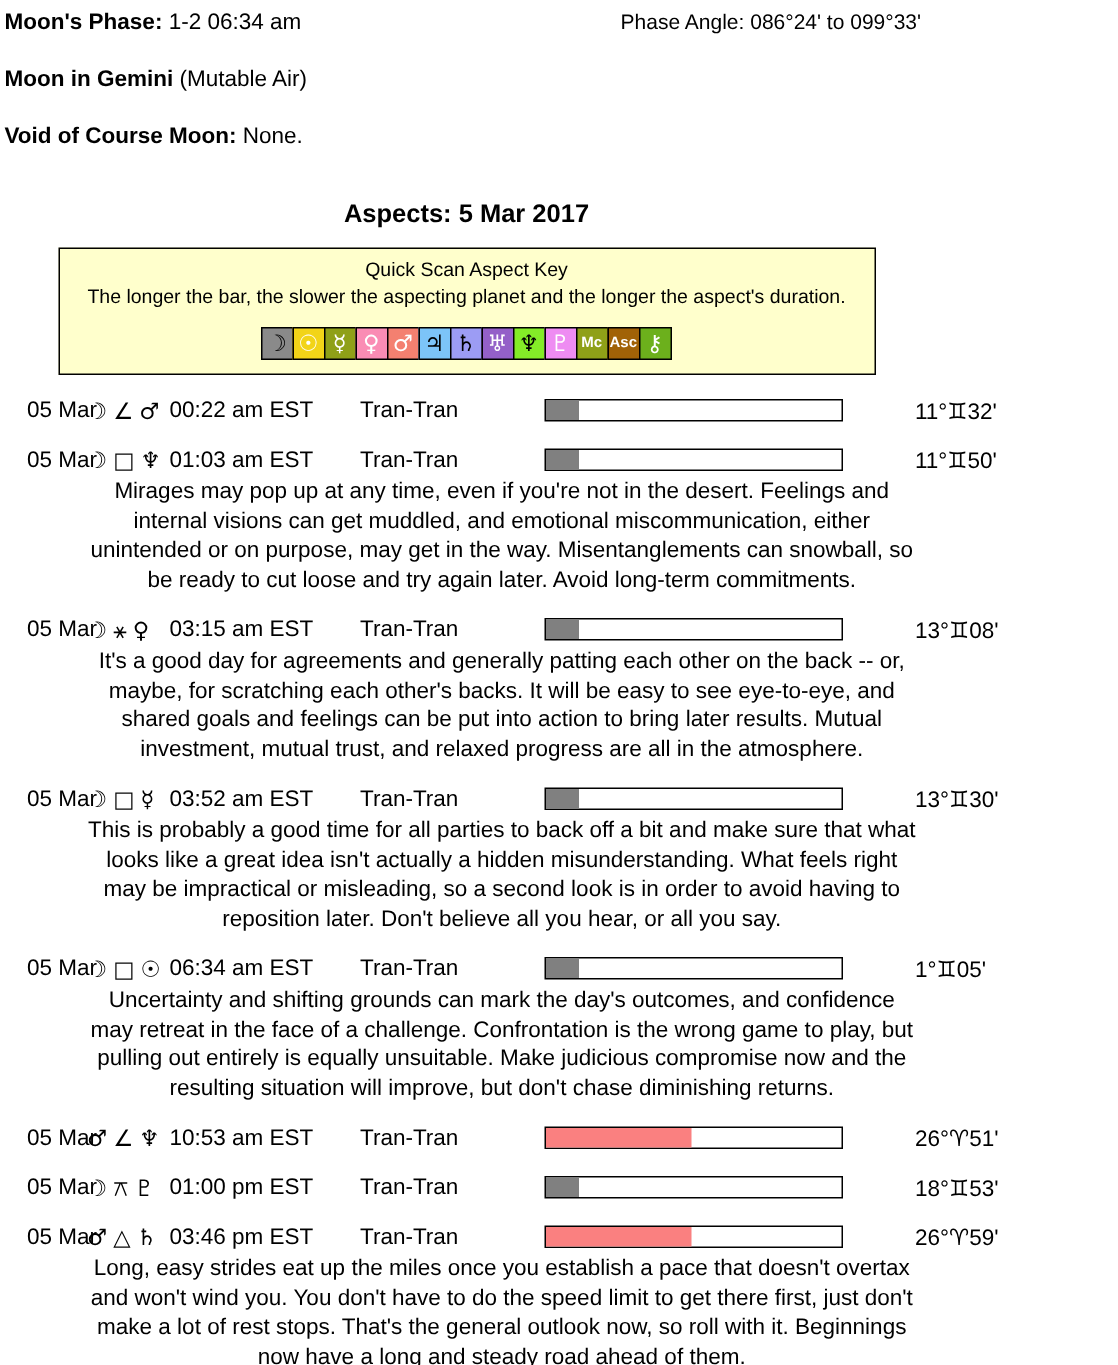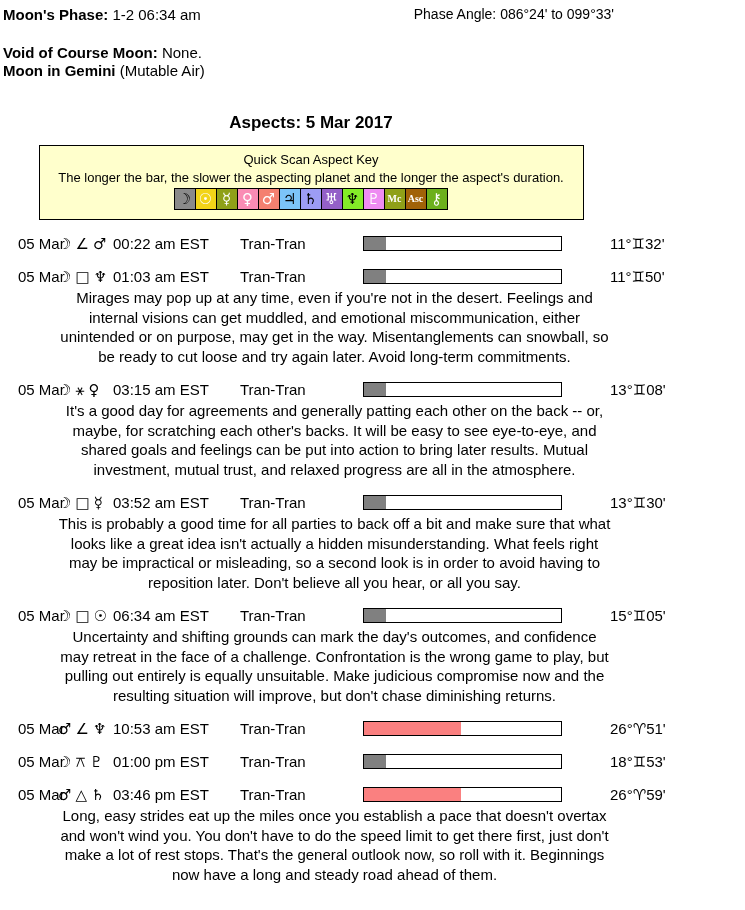--- a/index.html
+++ b/index.html
@@ -12,25 +12,25 @@
   .top-line .b{font-weight:bold;}
   .top-line.voc{margin-bottom:0;}
   .phase-angle{position:absolute;top:6px;right:8px;font-size:14px;}
 
   
   .title{font-weight:bold;font-size:17px;text-align:center;margin:33px 0 12px 0;}
 
   
   .key-box{width:543px;margin:0 auto;border:1px solid #000;background:#ffffcc;text-align:center;padding:6px 0 9px 0;}
   .key-title{font-size:13px;margin-bottom:3px;}
-  .key-subtitle{font-size:13px;margin-bottom:3px;}
+  .key-subtitle{font-size:13px;margin-bottom:13px;}
   .key-icons{display:flex;justify-content:center;}
   .key-icon{width:20px;height:20px;border:1px solid #000;margin-left:-1px;display:flex;align-items:center;justify-content:center;
             font-family:"DejaVu Sans",sans-serif;font-size:15px;font-weight:bold;line-height:1;}
-  .key-icon.txt{font-family:Liberation Serif, serif;font-size:10px;font-weight:bold;}
+  .key-icon.txt{font-family:Liberation Sans, sans-serif;font-size:10px;font-weight:bold;}
 
   
   .aspect-list{margin-top:8px;}
   .aspect-row{position:relative;height:18px;margin-top:15px;}
   .c-date{position:absolute;left:18px;white-space:nowrap;}
   .c-glyphs{position:absolute;left:58px;display:flex;gap:4px;white-space:nowrap;}
   .glyph{font-family:"DejaVu Sans",sans-serif;font-size:15px;}
   .c-time{position:absolute;left:113px;white-space:nowrap;}
   .c-type{position:absolute;left:240px;white-space:nowrap;}
   .c-bar{position:absolute;left:363px;top:1px;width:197px;height:13px;border:1px solid #000;background:#fff;}
@@ -41,27 +41,27 @@
 </head>
 <body>
 
 <div class="page">
 
   <div class="topbar">
     <div class="top-line">
       <span class="b">Moon's Phase:</span>
       <span>1-2 06:34 am</span>
     </div>
+    <div class="top-line">
+      <span class="b">Moon in Gemini</span>
+      <span>(Mutable Air)</span>
+    </div>
     <div class="top-line voc">
       <span class="b">Void of Course Moon:</span>
       <span>None.</span>
-    </div>
-    <div class="top-line">
-      <span class="b">Moon in Gemini</span>
-      <span>(Mutable Air)</span>
     </div>
     <div class="phase-angle">
       <span>Phase Angle:</span>
       <span>086°24' to 099°33'</span>
     </div>
   </div>
 
   <div class="title">Aspects: 5 Mar 2017</div>
 
   <div class="key-box">
@@ -149,21 +149,21 @@
         <span class="c-glyphs">
           <span class="glyph">☽</span>
           <span class="glyph">□</span>
           <span class="glyph">☉</span>
         </span>
         <span class="c-time">06:34 am EST</span>
         <span class="c-type">Tran-Tran</span>
         <span class="c-bar">
           <span class="c-fill" style="display: block; width: 11%; background: rgb(128, 128, 128);"></span>
         </span>
-        <span class="c-deg">15°♊05'</span>
+        <span class="c-deg">1°♊05'</span>
       </div>
       <div class="aspect-text">Uncertainty and shifting grounds can mark the day's outcomes, and confidence may retreat in the face of a challenge. Confrontation is the wrong game to play, but pulling out entirely is equally unsuitable. Make judicious compromise now and the resulting situation will improve, but don't chase diminishing returns.</div>
       <div class="aspect-row">
         <span class="c-date">05 Mar</span>
         <span class="c-glyphs">
           <span class="glyph">♂</span>
           <span class="glyph">∠</span>
           <span class="glyph">♆</span>
         </span>
         <span class="c-time">10:53 am EST</span>

